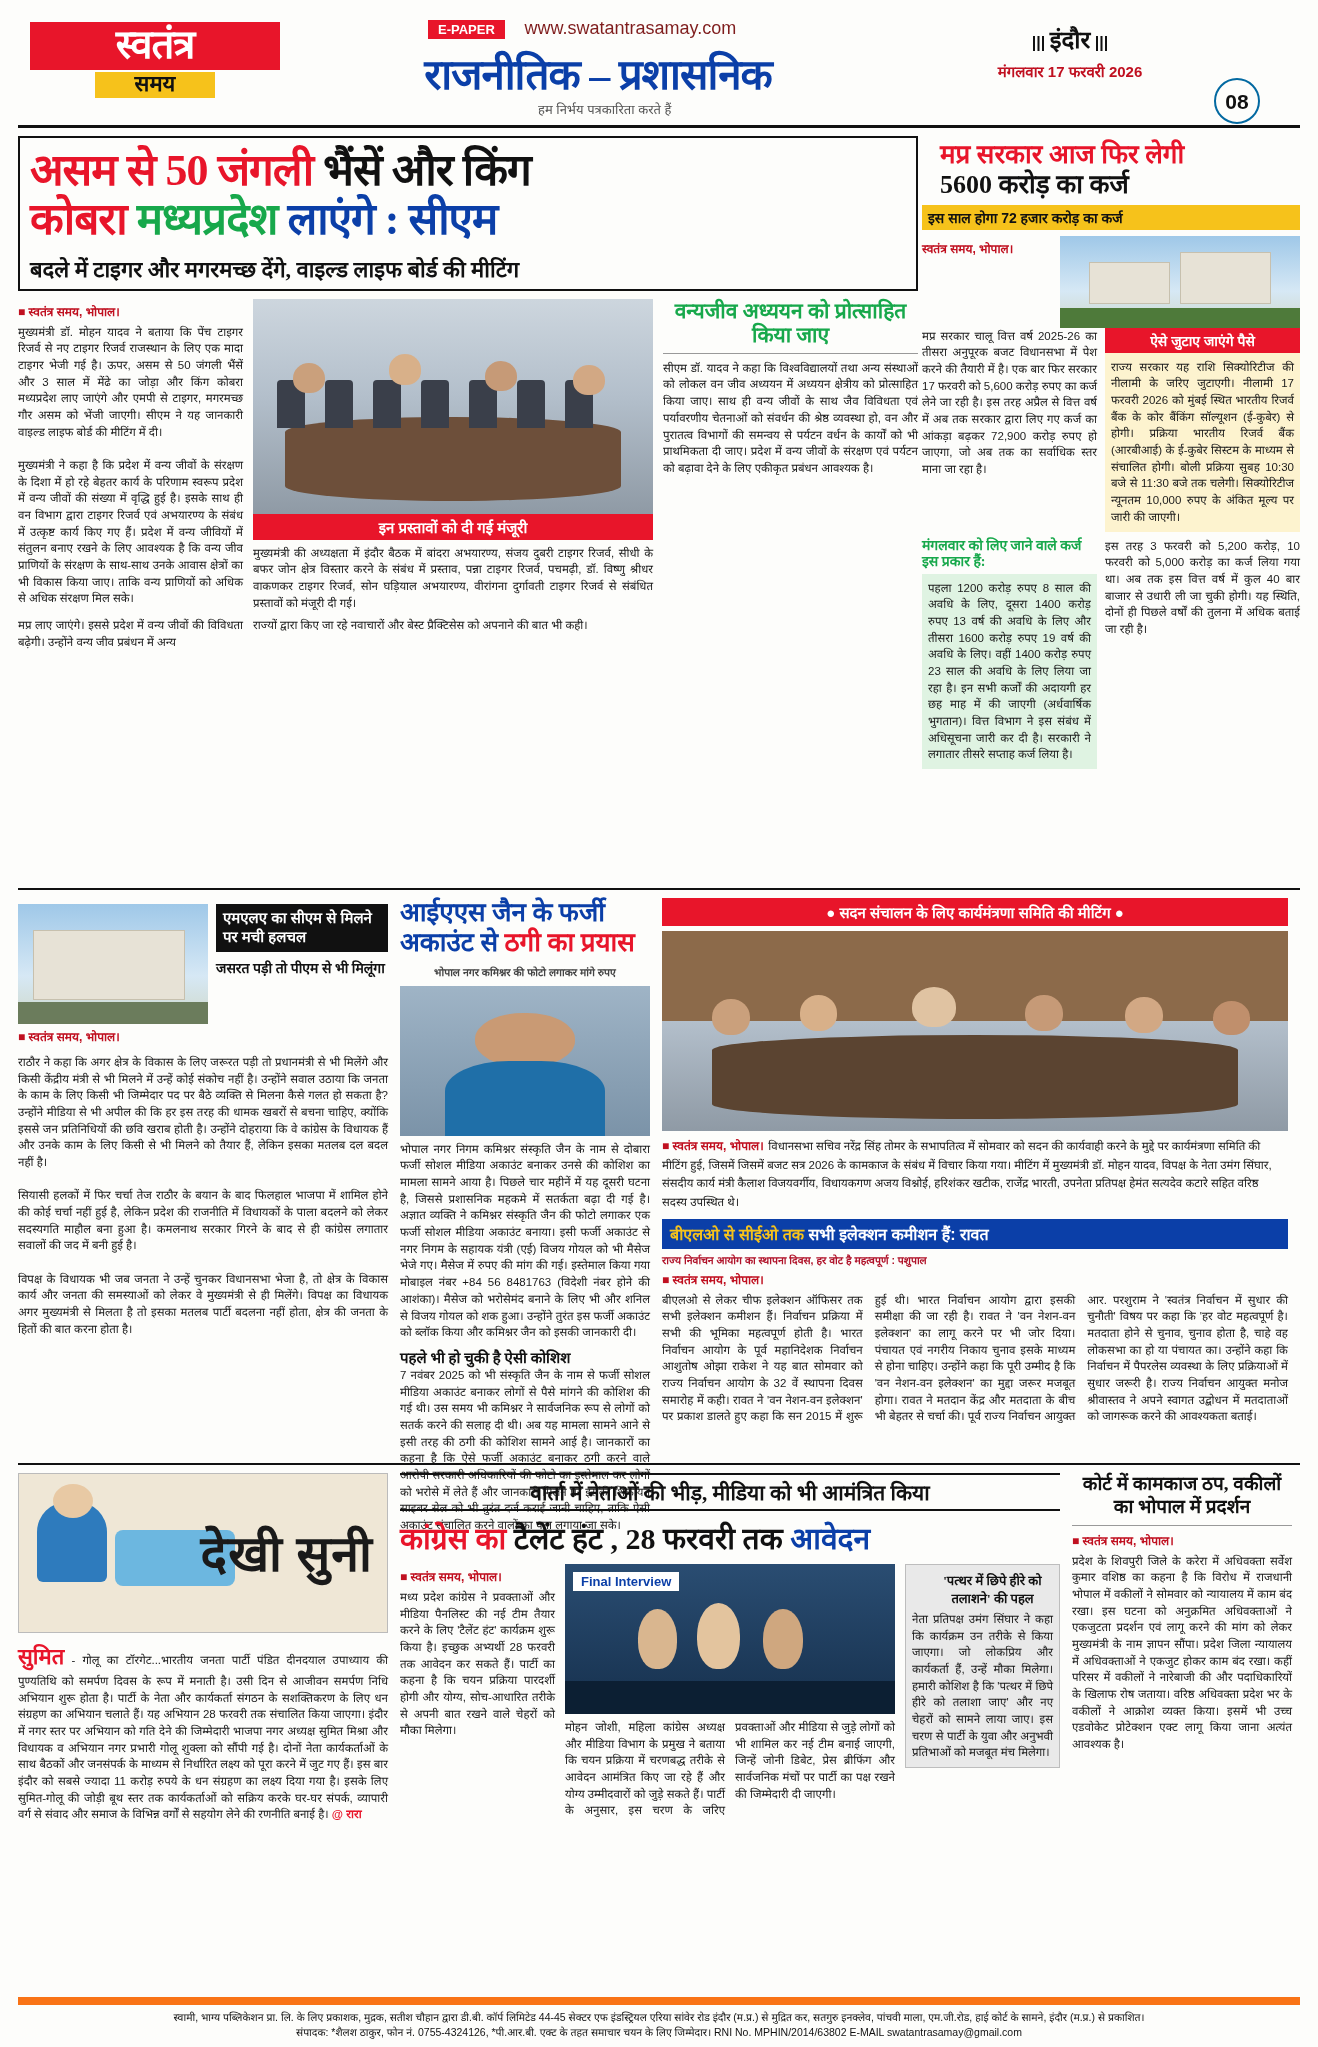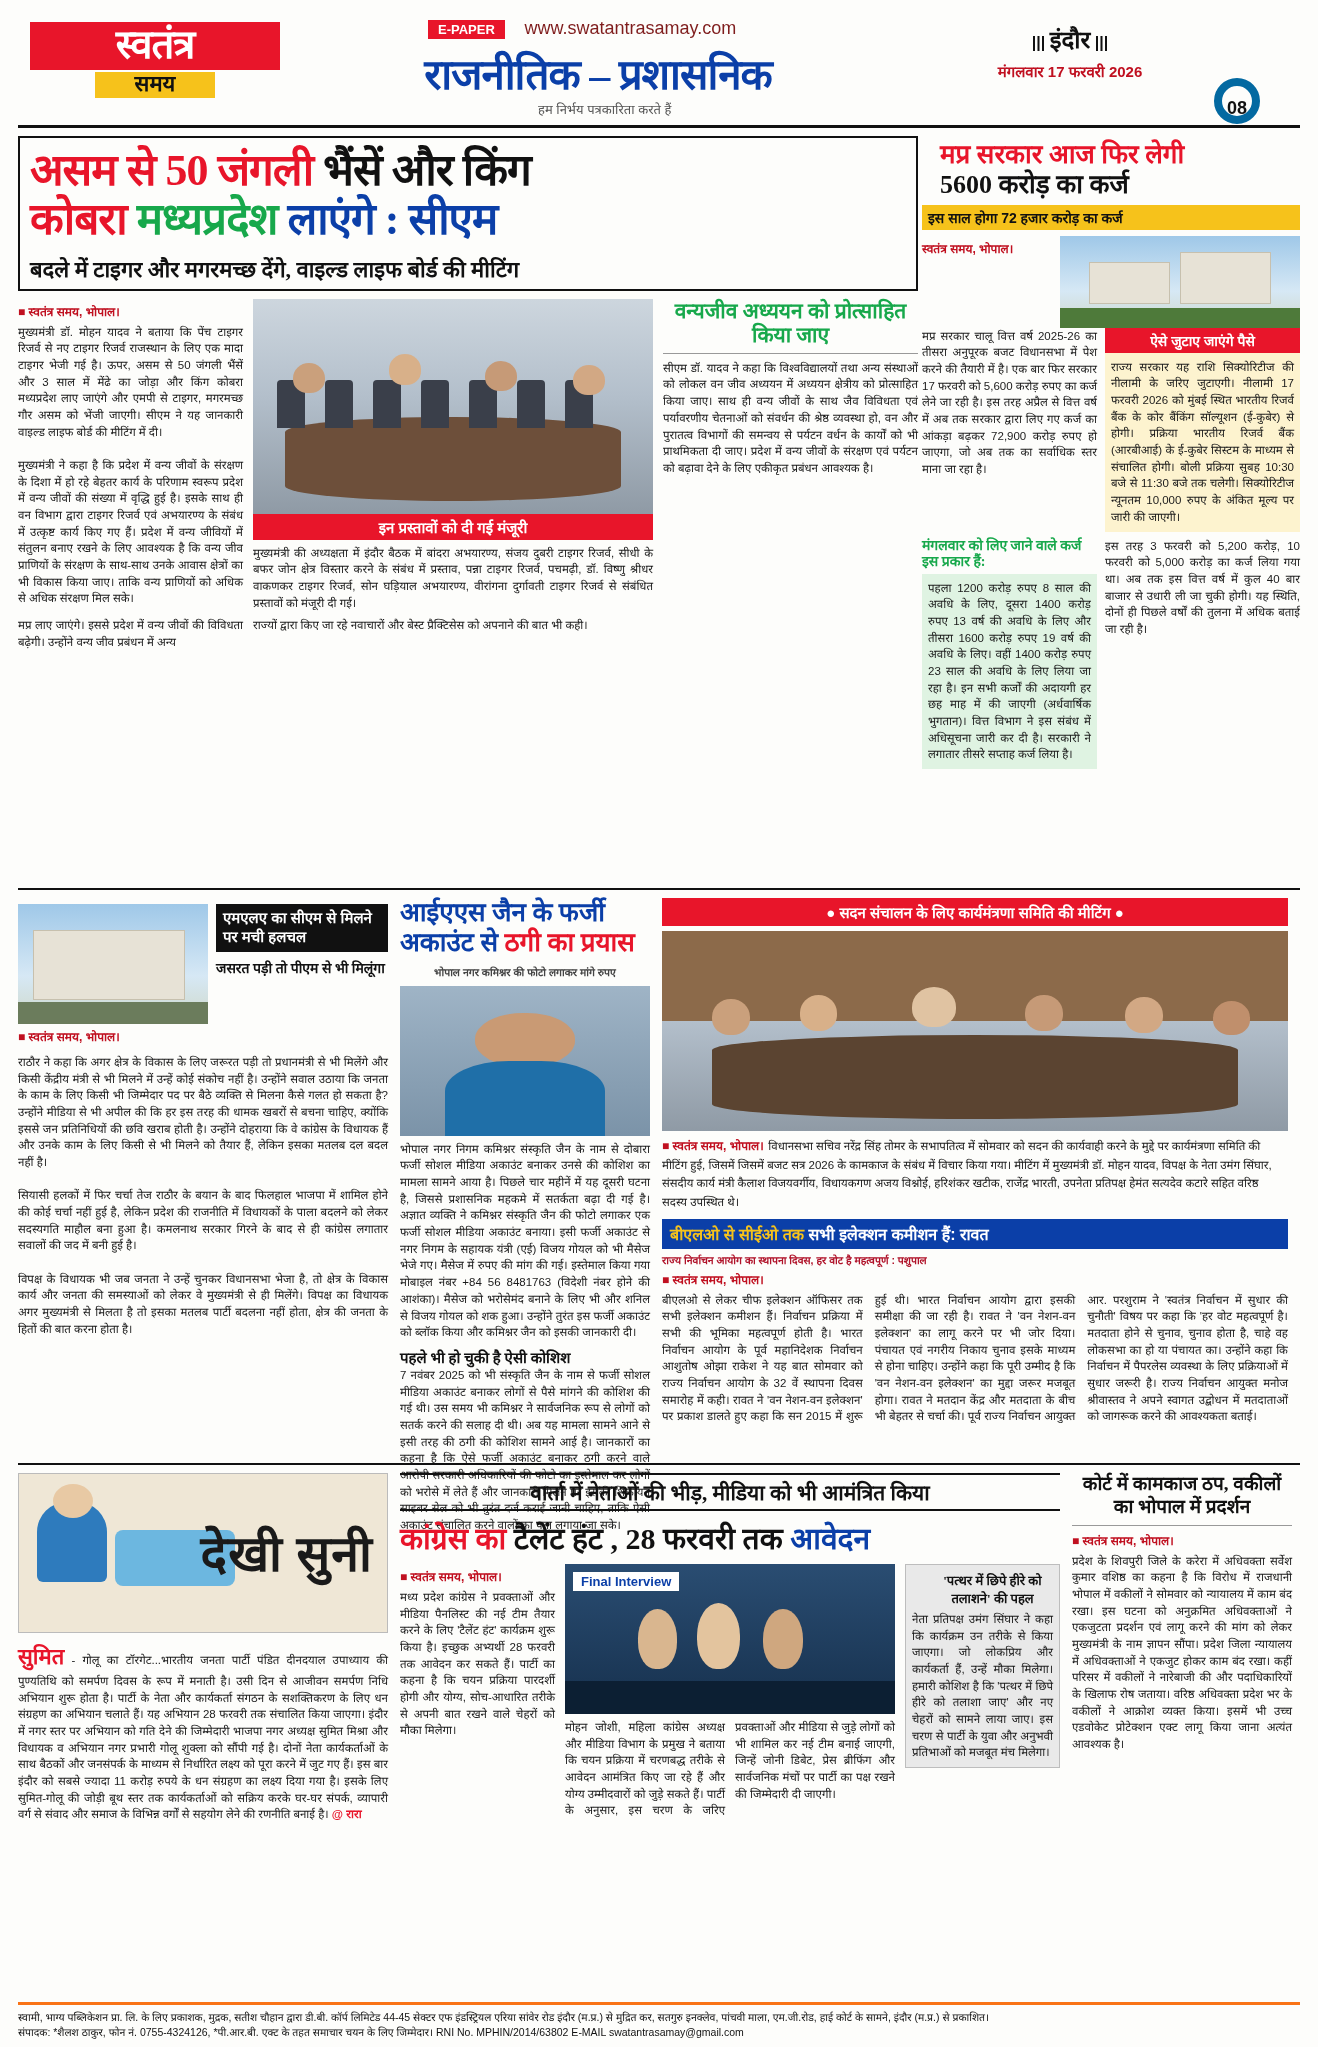--- a/index.html
+++ b/index.html
@@ -33,22 +33,22 @@
   .section-title {
     position:absolute; left:300px; top:44px; width:560px; text-align:center;
     color:#0b3fa8; font-size:42px; font-weight:bold; font-family:"Liberation Serif", serif;
     letter-spacing:-1px;
   }
   .tagline { position:absolute; left:520px; top:100px; font-size:13px; color:#555; }
   .edition { position:absolute; right:150px; top:22px; text-align:center; width:160px; }
   .edition-name { font-size:24px; font-weight:bold; font-family:"Liberation Serif", serif; }
   .edition-date { font-size:15px; font-weight:bold; color:#c01020; margin-top:6px; }
   .page-num {
-    position:absolute; right:40px; top:78px; width:46px; height:46px; border:8px solid #0369a1;
-    border-radius:50%; text-align:center; line-height:44px; font-size:18px; font-weight:bold;
+    position:absolute; right:40px; top:78px; width:46px; height:46px; border:2px solid #0369a1;
+    border-radius:50%; text-align:center; line-height:44px; font-size:21px; font-weight:bold;
   }
   .bar-deco { display:inline-block; color:#111; font-weight:bold; }
 
   
   .hl { color:#e8152a; }
   .byline { font-size:12px; font-weight:bold; color:#c01020; margin:4px 0 4px; }
   .body-text { font-size:11.5px; line-height:1.45; text-align:justify; color:#1a1a1a; }
   .photo { background:#b9c4cf; position:relative; overflow:hidden; }
 
   
@@ -120,21 +120,21 @@
   }
   .sumit-name { color:#e8152a; font-weight:bold; font-family:"Liberation Serif", serif; font-size:22px; }
   .talent-head { font-family:"Liberation Serif", serif; font-weight:bold; font-size:30px; }
   .talent-head .r { color:#e8152a; }
   .talent-head .b { color:#0b3fa8; }
   .varta-strip { border-top:2px solid #111; border-bottom:2px solid #111; font-family:"Liberation Serif", serif; font-weight:bold; font-size:21px; text-align:center; padding:3px; }
   .grey-box { background:#e9e9e9; border:1px solid #bdbdbd; padding:6px; }
   .court-head { font-family:"Liberation Serif", serif; font-weight:bold; font-size:19px; line-height:1.2; text-align:center; }
 
   
-  .footer { position:absolute; left:18px; right:18px; bottom:6px; border-top:3px solid #f97316; padding-top:5px; font-size:10.5px; line-height:1.5; }
+  .footer { position:absolute; left:18px; right:18px; bottom:6px; border-top:8px solid #f97316; padding-top:5px; font-size:10.5px; text-align:center; line-height:1.5; }
 
   .small-cap { font-size:10.5px; color:#444; }
   .center { text-align:center;margin-left:20px; }
   .bold { font-weight:bold; }
 </style>
 </head>
 <body>
 
 <div class="page">
 

